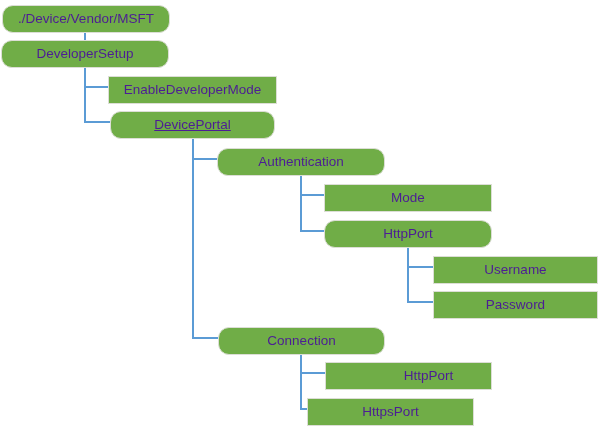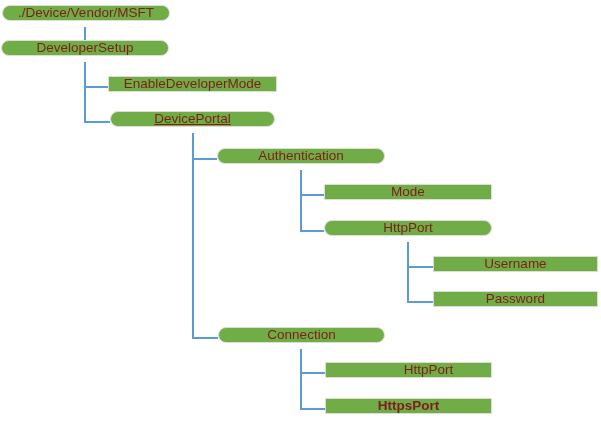--- a/index.html
+++ b/index.html
@@ -6,25 +6,25 @@
   .canvas {
     position: relative;
     width: 601px;
     height: 428px;
     background: #ffffff;
     font-family: "Liberation Sans", sans-serif;
     overflow: hidden;
   }
   .node {
     position: absolute;
-    height: 16px;
+    height: 28px;
     box-sizing: border-box;
     background: #70AD47;
     border: 1px solid #DCDED6;
-    color: #7f1d1d;
+    color: #4c1d95;
     display: flex;
     align-items: center;
     justify-content: center;
     font-size: 13.5px;
     line-height: 1;
     white-space: nowrap;
   }
   .pill { border-radius: 11px; }
   .line { position: absolute; background: #5B9BD5; }
   .v { width: 2px; }
@@ -35,21 +35,21 @@
   .n2  { left: 1px;   top: 40px;  width: 168px; }
   .n3  { left: 108px; top: 76px;  width: 169px; }
   .n4  { left: 110px; top: 111px; width: 165px; text-decoration: underline; }
   .n5  { left: 217px; top: 148px; width: 168px; }
   .n6  { left: 324px; top: 184px; width: 168px; }
   .n7  { left: 324px; top: 220px; width: 168px; }
   .n8  { left: 433px; top: 256px; width: 165px; }
   .n9  { left: 433px; top: 291px; width: 165px; }
   .n10 { left: 218px; top: 327px; width: 167px; }
   .n11 { left: 325px; top: 362px; width: 167px; padding-left: 40px; }
-  .n12 { left: 325px; top: 398px; width: 167px; font-weight: bold; }
+  .n12 { left: 307px; top: 398px; width: 167px; }
 
   
   .cA  { left: 84px;  top: 27px;  height: 13px; }
   .cB  { left: 84px;  top: 62px;  height: 61px; }
   .cB1 { left: 84px;  top: 86px;  width: 24px; }
   .cB2 { left: 84px;  top: 121px; width: 26px; }
   .cC  { left: 192px; top: 133px; height: 206px; }
   .cC1 { left: 192px; top: 158px; width: 25px; }
   .cC2 { left: 192px; top: 337px; width: 26px; }
   .cD  { left: 300px; top: 170px; height: 62px; }

